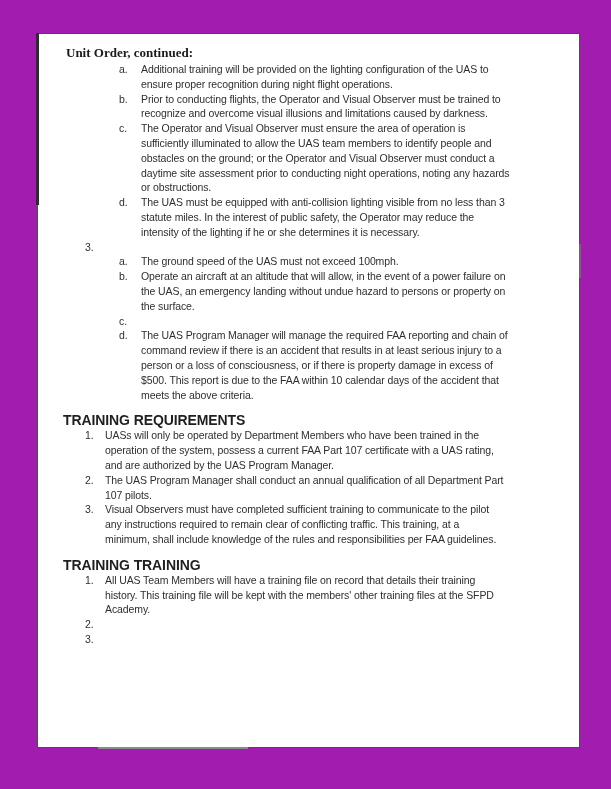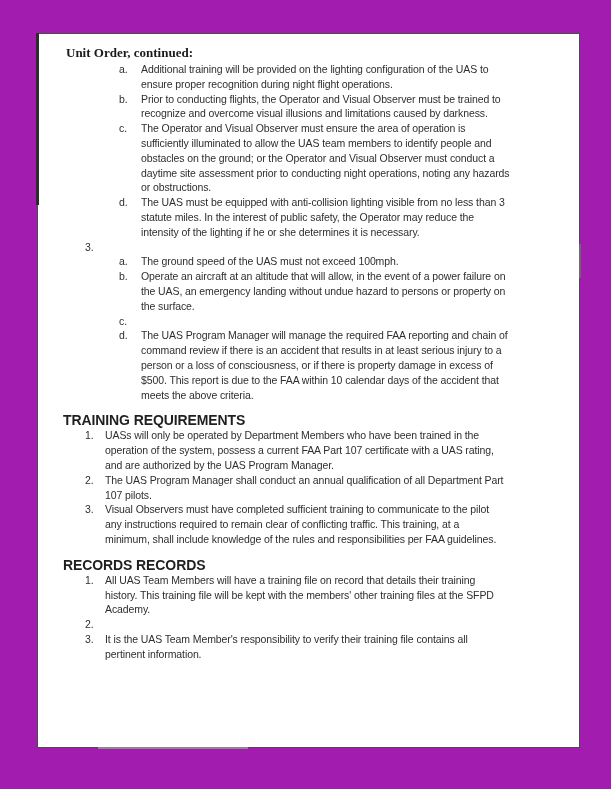--- a/index.html
+++ b/index.html
@@ -140,32 +140,30 @@
         <span class="txt">The UAS Program Manager shall conduct an annual qualification of all Department Part
 107 pilots.</span>
       </div>
       <div class="row lvl1">
         <span class="lbl">3.</span>
         <span class="txt">Visual Observers must have completed sufficient training to communicate to the pilot
 any instructions required to remain clear of conflicting traffic. This training, at a
 minimum, shall include knowledge of the rules and responsibilities per FAA guidelines.</span>
       </div>
 
-      <div class="sec-title">RECORDS RECORDS</div>
+      <div class="sec-title">TRAINING TRAINING</div>
 
       <div class="row lvl1">
         <span class="lbl">1.</span>
         <span class="txt">All UAS Team Members will have a training file on record that details their training
 history. This training file will be kept with the members' other training files at the SFPD
 Academy.</span>
       </div>
       <div class="row lvl1">
         <span class="lbl">2.</span>
       </div>
       <div class="row lvl1">
         <span class="lbl">3.</span>
-        <span class="txt">It is the UAS Team Member's responsibility to verify their training file contains all
-pertinent information.</span>
       </div>
 
     </div>
   </div>
 </div>
 
 </body></html>

